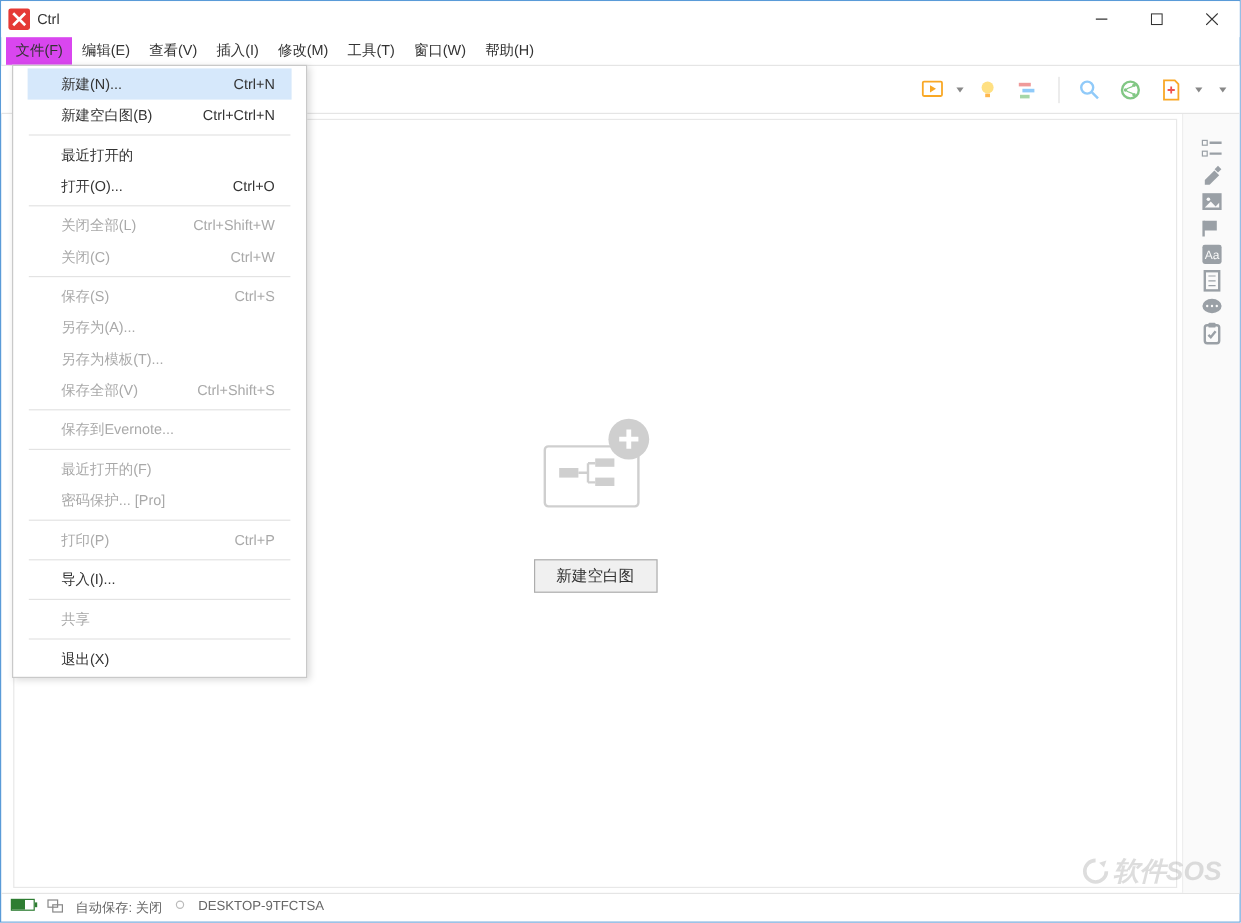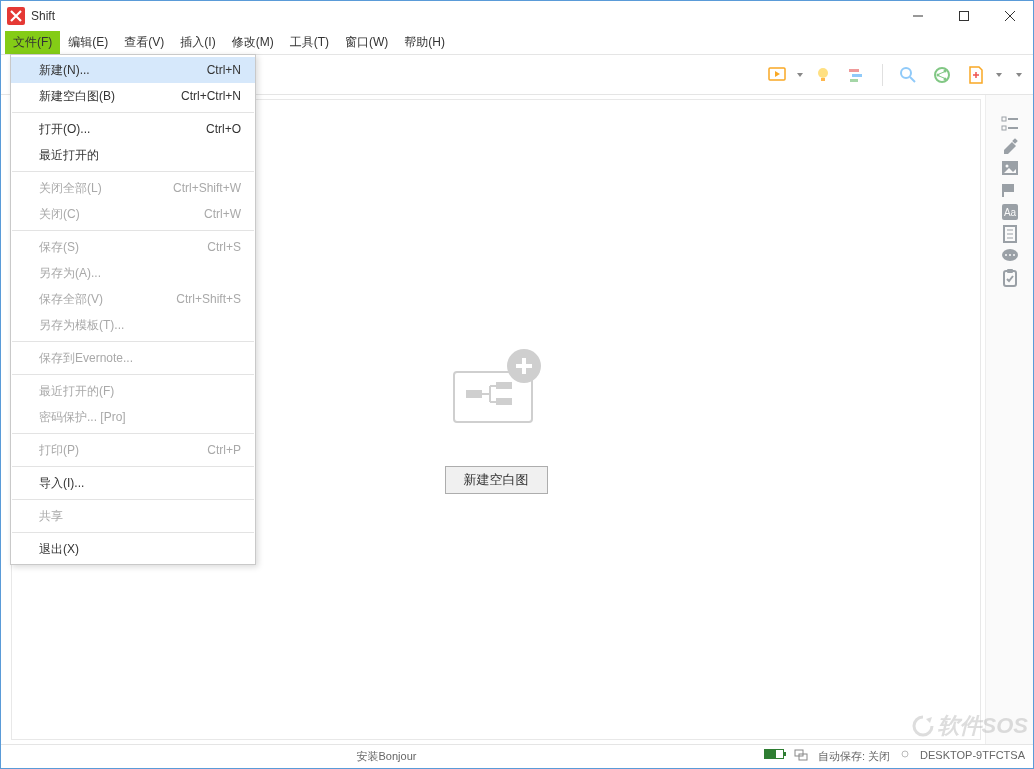--- a/index.html
+++ b/index.html
@@ -7,63 +7,63 @@
 .window { width: 1034px; height: 769px; background: #fff; border: 1px solid #5a9bd8; display: flex; flex-direction: column; }
 .titlebar { height: 30px; display: flex; align-items: center; padding: 0 0 0 6px; background: #fff; }
 .app-icon { width: 18px; height: 18px; background: #e53935; border-radius: 2px; display: flex; align-items: center; justify-content: center; margin-right: 6px; }
 .app-icon svg { width: 14px; height: 14px; }
 .title-text { font-size: 12px; color: #333; flex: 1; }
 .win-controls { display: flex; }
 .win-btn { width: 46px; height: 30px; display: flex; align-items: center; justify-content: center; color: #333; }
 .win-btn svg { width: 10px; height: 10px; }
 .menubar { height: 24px; display: flex; align-items: stretch; padding: 0 4px; font-size: 12px; border-bottom: 1px solid #e5e5e5; }
 .menu-item { padding: 0 8px; display: flex; align-items: center; color: #333; }
-.menu-item.active { background: #84cc16; }
+.menu-item.active { background: #d946ef; }
 .toolbar { height: 40px; border-bottom: 1px solid #e5e5e5; display: flex; align-items: center; padding: 0 8px; background: #fff; }
 .tb-btn { width: 30px; height: 30px; display: flex; align-items: center; justify-content: center; margin: 0 2px; border-radius: 2px; }
 .tb-drop { width: 12px; display: flex; align-items: center; justify-content: center; }
 .tb-sep { width: 1px; height: 22px; background: #e0e0e0; margin: 0 8px; }
 .tb-spacer { flex: 1; }
 .content { flex: 1; display: flex; position: relative; }
 .canvas { flex: 1; background: #fff; border: 1px solid #e8e8e8; margin: 4px 4px 4px 10px; display: flex; flex-direction: column; align-items: center; justify-content: center; }
 .empty-graphic { width: 100px; height: 80px; position: relative; margin-bottom: 40px; }
 .empty-graphic svg { width: 100%; height: 100%; }
 .create-btn { border: 1px solid #adadad; background: #f0f0f0; padding: 4px 18px; font-size: 13px; color: #333; }
 .sidepanel { width: 48px; background: #fafafa; border-left: 1px solid #eee; display: flex; flex-direction: column; align-items: center; padding-top: 18px; }
 .side-btn { width: 22px; height: 22px; display: flex; align-items: center; justify-content: center; color: #9aa0a6; }
 .statusbar { height: 24px; border-top: 1px solid #e5e5e5; display: flex; align-items: center; font-size: 11px; color: #666; padding: 0 8px; }
 .status-center { flex: 1; text-align: center; }
 .status-right { display: flex; align-items: flex-start; gap: 10px; }
 .battery { width: 20px; height: 10px; border: 1px solid #2e7d32; position: relative; background: linear-gradient(to right, #2e7d32 60%, #fff 60%); }
 .battery::after { content: ""; position: absolute; right: -3px; top: 2px; width: 2px; height: 4px; background: #2e7d32; }
 
 
-.dropdown { position: absolute; left: 10px; top: 54px; width: 246px; background: #fff; border: 1px solid #c9c9c9; box-shadow: 2px 2px 6px rgba(0,0,0,0.15); z-index: 100; padding: 2px 0; }
+.dropdown { position: absolute; left: 10px; top: 54px; width: 246px; background: #fff; border: 1px solid #c9c9c9; box-shadow: 2px 2px 6px rgba(0,0,0,0.15); z-index: 100; padding: 2px 12px; }
 .dd-item { display: flex; align-items: center; height: 26px; font-size: 12px; padding: 0 14px 0 28px; color: #333; position: relative; }
 .dd-item.highlight { background: #d6e8fb; }
 .dd-item.disabled { color: #a9a9a9; }
 .dd-label { flex: 1; }
 .dd-accel { color: inherit; font-size: 12px; }
 .dd-sep { height: 1px; background: #e3e3e3; margin: 3px 1px; }
 
-.watermark { position: absolute; right: 6px; bottom: 28px; font-size: 22px; color: rgba(180,180,180,0.45); font-style: italic; font-weight: bold; display:flex; align-items:center; gap:4px;}
+.watermark { position: absolute; right: 16px; bottom: 28px; font-size: 22px; color: rgba(180,180,180,0.45); font-style: italic; font-weight: bold; display:flex; align-items:center; gap:4px;}
 .chevdown { width:0; height:0; border-left:3px solid transparent; border-right:3px solid transparent; border-top:4px solid #888; }
 </style>
 </head>
 <body>
 
 <div class="window">
 
   <div class="titlebar">
     <div class="app-icon">
       <svg viewBox="0 0 14 14">
           <path d="M2 2 L12 12 M12 2 L2 12" stroke="#fff" stroke-width="2.2"></path>
         </svg>
     </div>
-    <div class="title-text">Shift</div>
+    <div class="title-text">Ctrl</div>
     <div class="win-controls">
       <div class="win-btn">
           <svg viewBox="0 0 10 10">
             <line x1="0" y1="5" x2="10" y2="5" stroke="#333" stroke-width="1"></line>
           </svg>
         </div>
       <div class="win-btn">
           <svg viewBox="0 0 10 10">
             <rect x="0.5" y="0.5" width="9" height="9" fill="none" stroke="#333" stroke-width="1"></rect>
           </svg>
@@ -277,21 +277,20 @@
           <svg width="20" height="20" viewBox="0 0 20 20">
             <rect x="4" y="3" width="12" height="15" rx="2" fill="none" stroke="currentColor" stroke-width="2"></rect>
             <rect x="7" y="1" width="6" height="4" rx="1" fill="currentColor"></rect>
             <path d="M7 11 L9 13 L13 8" stroke="currentColor" stroke-width="2" fill="none"></path>
           </svg>
         </div>
     </div>
   </div>
 
   <div class="statusbar">
-    <div class="status-center">安装Bonjour</div>
     <div class="status-right">
       <div class="battery"></div>
       <svg width="14" height="12" viewBox="0 0 14 12">
           <rect x="1" y="1" width="8" height="6" fill="none" stroke="#888"></rect>
           <rect x="5" y="5" width="8" height="6" fill="none" stroke="#888"></rect>
         </svg>
       <span>自动保存: 关闭</span>
       <svg width="10" height="10" viewBox="0 0 10 10">
           <circle cx="5" cy="5" r="3" fill="none" stroke="#bbb"></circle>
         </svg>
@@ -303,49 +302,49 @@
       <div class="dd-item highlight">
         <span class="dd-label">新建(N)...</span>
         <span class="dd-accel">Ctrl+N</span>
       </div>
       <div class="dd-item">
         <span class="dd-label">新建空白图(B)</span>
         <span class="dd-accel">Ctrl+Ctrl+N</span>
       </div>
       <div class="dd-sep"></div>
       <div class="dd-item">
+        <span class="dd-label">最近打开的</span>
+      </div>
+      <div class="dd-item">
         <span class="dd-label">打开(O)...</span>
         <span class="dd-accel">Ctrl+O</span>
       </div>
-      <div class="dd-item">
-        <span class="dd-label">最近打开的</span>
-      </div>
       <div class="dd-sep"></div>
       <div class="dd-item disabled">
         <span class="dd-label">关闭全部(L)</span>
         <span class="dd-accel">Ctrl+Shift+W</span>
       </div>
       <div class="dd-item disabled">
         <span class="dd-label">关闭(C)</span>
         <span class="dd-accel">Ctrl+W</span>
       </div>
       <div class="dd-sep"></div>
       <div class="dd-item disabled">
         <span class="dd-label">保存(S)</span>
         <span class="dd-accel">Ctrl+S</span>
       </div>
       <div class="dd-item disabled">
         <span class="dd-label">另存为(A)...</span>
       </div>
       <div class="dd-item disabled">
+        <span class="dd-label">另存为模板(T)...</span>
+      </div>
+      <div class="dd-item disabled">
         <span class="dd-label">保存全部(V)</span>
         <span class="dd-accel">Ctrl+Shift+S</span>
-      </div>
-      <div class="dd-item disabled">
-        <span class="dd-label">另存为模板(T)...</span>
       </div>
       <div class="dd-sep"></div>
       <div class="dd-item disabled">
         <span class="dd-label">保存到Evernote...</span>
       </div>
       <div class="dd-sep"></div>
       <div class="dd-item disabled">
         <span class="dd-label">最近打开的(F)</span>
       </div>
       <div class="dd-item disabled">

